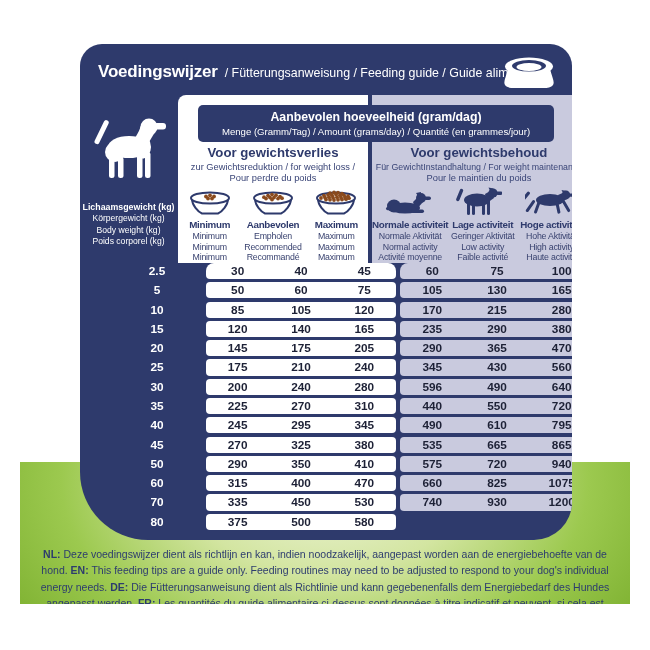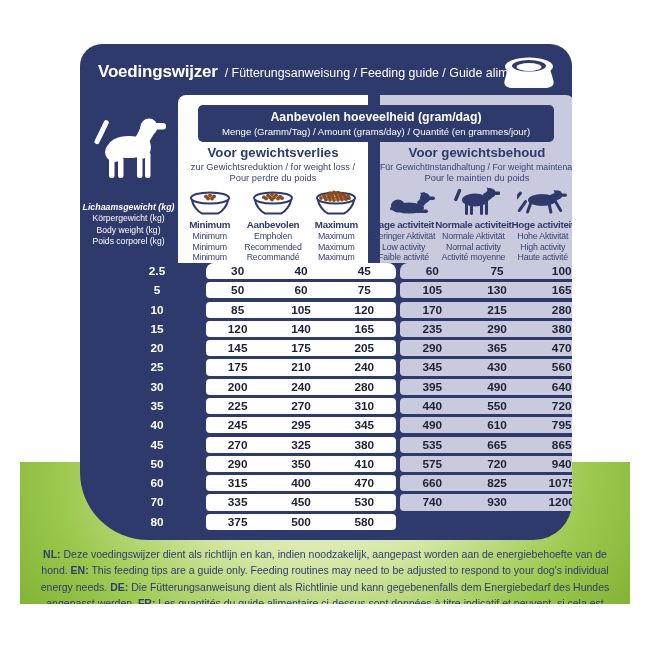--- a/index.html
+++ b/index.html
@@ -10,26 +10,26 @@
   .card{position:absolute;left:80px;top:44px;width:492px;height:496px;background:#2e3a6c;
         border-radius:22px 22px 38px 68px;z-index:2;overflow:hidden;}
   
   .title-row{position:absolute;left:18px;top:18px;display:flex;align-items:baseline;gap:7px;white-space:nowrap;}
   .title-main{color:#fff;font-weight:bold;font-size:17px;letter-spacing:-0.2px;}
   .title-rest{color:#fff;font-size:12.4px;}
   .bowl-top{position:absolute;right:16px;top:11px;}
   
   .big-dog{position:absolute;left:12px;top:70px;}
   .weight-label{position:absolute;left:1px;top:158px;width:95px;text-align:center;color:#fff;line-height:1.3;}
-  .weight-label .wl-b{font-weight:bold;font-size:8.8px;white-space:nowrap;font-style:italic;}
+  .weight-label .wl-b{font-weight:bold;font-size:8.8px;white-space:nowrap;}
   .weight-label .wl-r{font-size:8.6px;white-space:nowrap;}
   
   .half{position:absolute;top:51px;height:168px;}
   .half-left{left:98px;width:190px;background:#ffffff;border-radius:8px 0 0 0;}
-  .half-right{left:300px;width:194px;background:#c9cade;border-radius:0 8px 0 0;}
+  .half-right{left:292px;width:194px;background:#c9cade;border-radius:0 8px 0 0;padding-left:20px;}
   .banner{position:absolute;left:118px;top:61px;width:356px;height:37px;background:#2e3a6c;
           border-radius:5px;z-index:5;text-align:center;color:#fff;}
   .banner-l1{font-weight:bold;font-size:12.3px;margin-top:5px;}
   .banner-l2{font-size:9.6px;margin-top:2px;}
   .sec-title{position:absolute;top:50px;left:0;right:0;text-align:center;font-weight:bold;
              font-size:13.2px;color:#2e3a6c;white-space:nowrap;}
   .sec-sub1{position:absolute;top:67px;left:0;right:0;text-align:center;font-size:9.3px;color:#3a4577;white-space:nowrap;}
   .sec-sub1.tight{font-size:8.8px;}
   .sec-sub2{position:absolute;top:78px;left:0;right:0;text-align:center;font-size:9.3px;color:#3a4577;white-space:nowrap;}
   .icon-row{position:absolute;top:91px;left:0;right:0;height:30px;display:flex;}
@@ -243,32 +243,32 @@
               <rect x="36" y="12" width="3" height="14" rx="1.5" transform="rotate(-30 37 12)"></rect>
               <rect x="30" y="13" width="3" height="13" rx="1.5" transform="rotate(-12 31 13)"></rect>
               <rect x="13" y="13" width="3" height="13" rx="1.5" transform="rotate(20 14 13)"></rect>
               <rect x="8" y="12" width="3" height="14" rx="1.5" transform="rotate(35 9 12)"></rect>
             </g>
           </svg>
         </div>
       </div>
       <div class="label-row">
         <div class="label-cell">
+          <div class="lc-b">Normale activiteit</div>
+          <div class="lc-r">Normale Aktivität</div>
+          <div class="lc-r">Normal activity</div>
+          <div class="lc-r">Activité moyenne</div>
+        </div>
+        <div class="label-cell">
           <div class="lc-b">Lage activiteit</div>
           <div class="lc-r">Geringer Aktivität</div>
           <div class="lc-r">Low activity</div>
           <div class="lc-r">Faible activité</div>
         </div>
         <div class="label-cell">
-          <div class="lc-b">Normale activiteit</div>
-          <div class="lc-r">Normale Aktivität</div>
-          <div class="lc-r">Normal activity</div>
-          <div class="lc-r">Activité moyenne</div>
-        </div>
-        <div class="label-cell">
           <div class="lc-b">Hoge activiteit</div>
           <div class="lc-r">Hohe Aktivität</div>
           <div class="lc-r">High activity</div>
           <div class="lc-r">Haute activité</div>
         </div>
       </div>
     </div>
 
     <div class="banner">
       <div class="banner-l1">Aanbevolen hoeveelheid (gram/dag)</div>
@@ -355,21 +355,21 @@
           </div>
         </div>
         <div class="trow">
           <div class="tw">30</div>
           <div class="tgroup tg-loss">
             <div class="tcell">200</div>
             <div class="tcell">240</div>
             <div class="tcell">280</div>
           </div>
           <div class="tgroup tg-maint">
-            <div class="tcell">395</div>
+            <div class="tcell">596</div>
             <div class="tcell">490</div>
             <div class="tcell">640</div>
           </div>
         </div>
         <div class="trow">
           <div class="tw">35</div>
           <div class="tgroup tg-loss">
             <div class="tcell">225</div>
             <div class="tcell">270</div>
             <div class="tcell">310</div>

